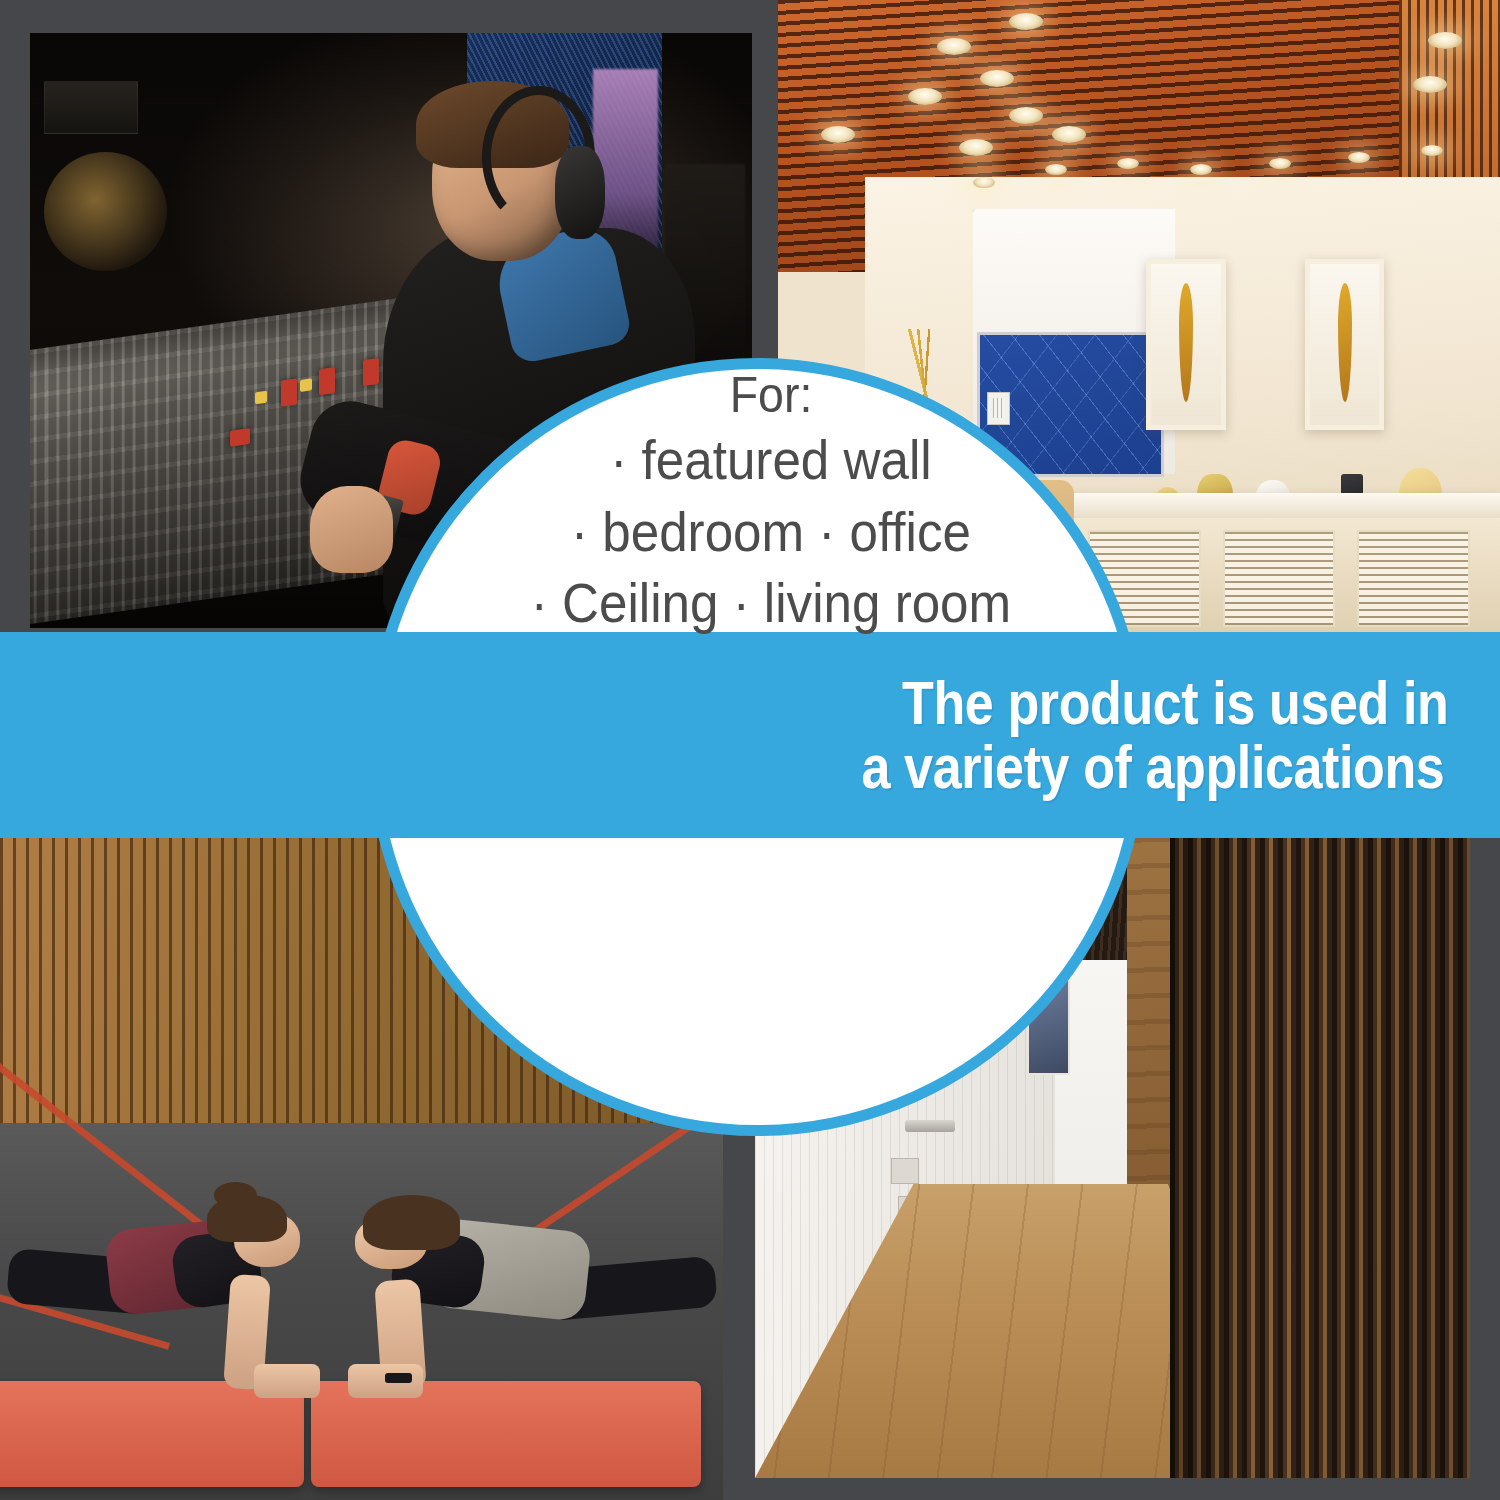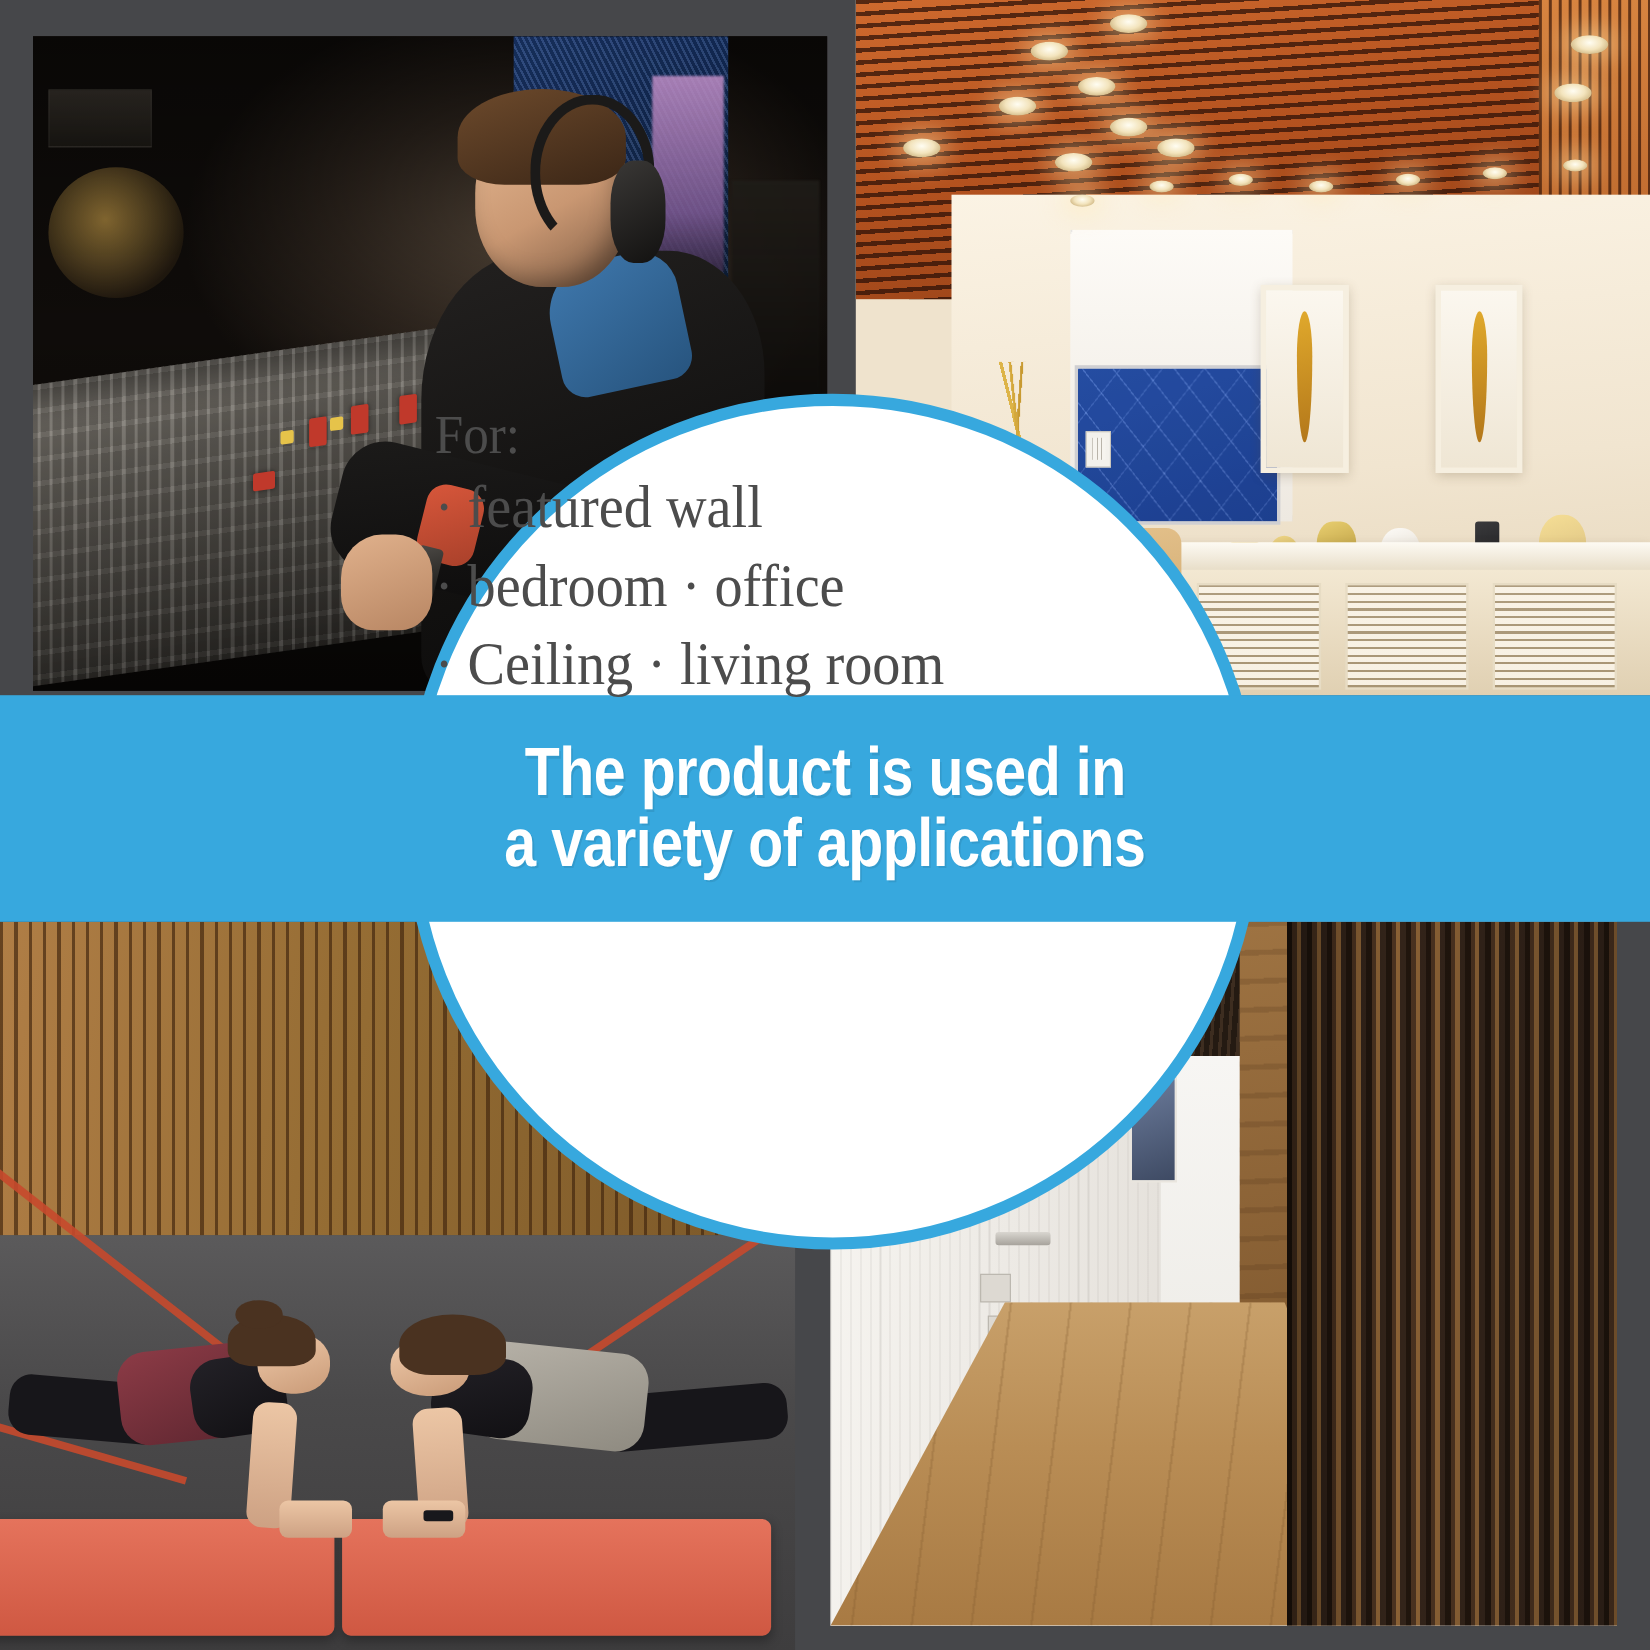--- a/index.html
+++ b/index.html
@@ -293,40 +293,40 @@
   }
   .hl-handle {
     position:absolute; left:21%; top:44%; width:7%; height:2%;
     background:linear-gradient(180deg,#d9d6d0,#a7a39c); border-radius:3px;
   }
 
   
   #banner {
     position:absolute; left:0; top:632px; width:1500px; height:206px;
     background:#37a8de; z-index:30;
-    display:flex; flex-direction:column; align-items:center; justify-content:center;
+    display:flex; flex-direction:column; align-items:flex-end; justify-content:center;
   }
   .banner-line {
     color:#ffffff; font-weight:bold; font-size:62px; line-height:1.04;
     letter-spacing:-.5px; text-align:center;
     font-family:"Liberation Sans Narrow","Liberation Sans", sans-serif;
     transform:scaleX(.84); transform-origin:center;
     text-shadow:2px 2px 0 rgba(0,0,0,.08);
   }
 
   
   #circle {
     position:absolute; left:368px; top:358px; width:778px; height:778px;
     border-radius:50%; background:#ffffff; border:11px solid #37a8de;
     z-index:20; box-sizing:border-box;
   }
   .circle-text {
-    position:absolute; z-index:40; width:778px; left:368px;
-    color:#4c4c4c;
-    font-family:Liberation Serif, serif;
+    position:absolute; z-index:40; width:778px; left:382px;
+    text-align:center; color:#4c4c4c;
+    font-family:Liberation Sans, sans-serif;
   }
   #circle-text-top { top:366px; }
   #circle-text-bottom { top:846px; }
   .c-head {
     font-size:50px; line-height:1.18; font-weight:normal; color:#4c4c4c;
     transform:scaleX(.93); transform-origin:center;
   }
   .c-item {
     font-size:55px; line-height:1.30; font-weight:normal; color:#4c4c4c;
     transform:scaleX(.93); transform-origin:center; white-space:nowrap;

